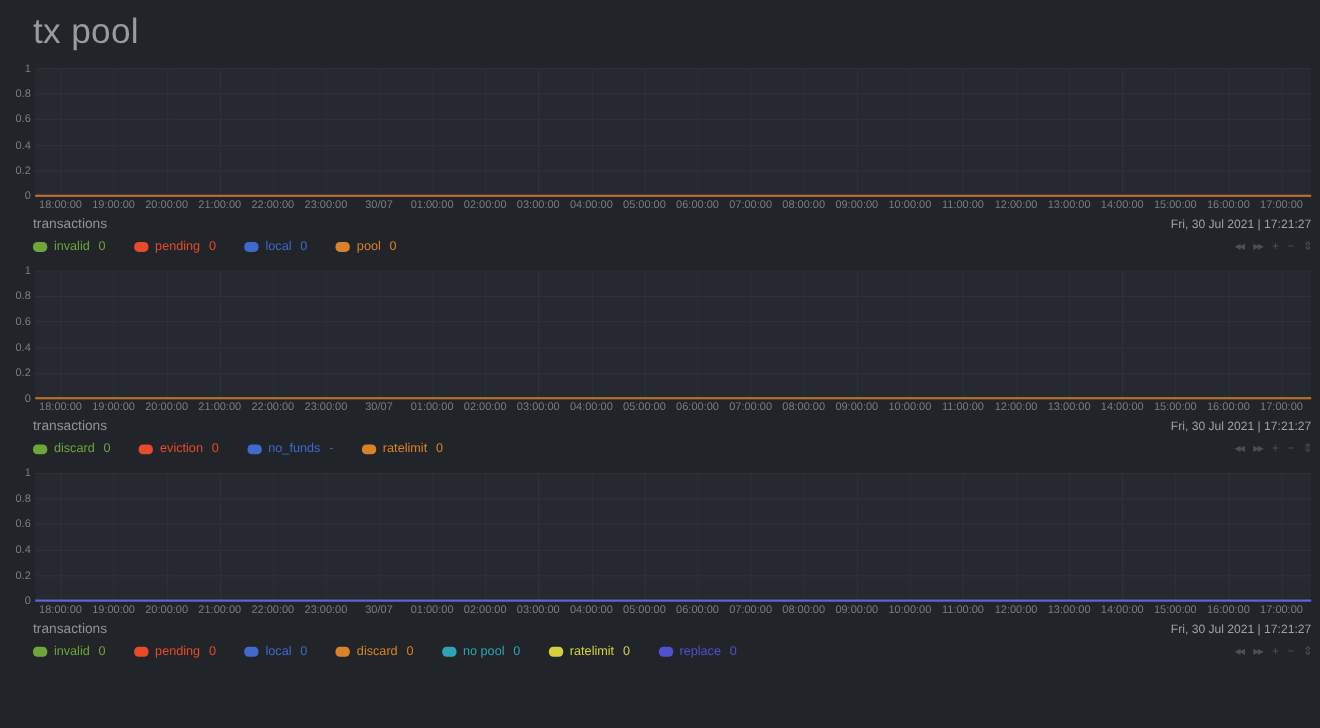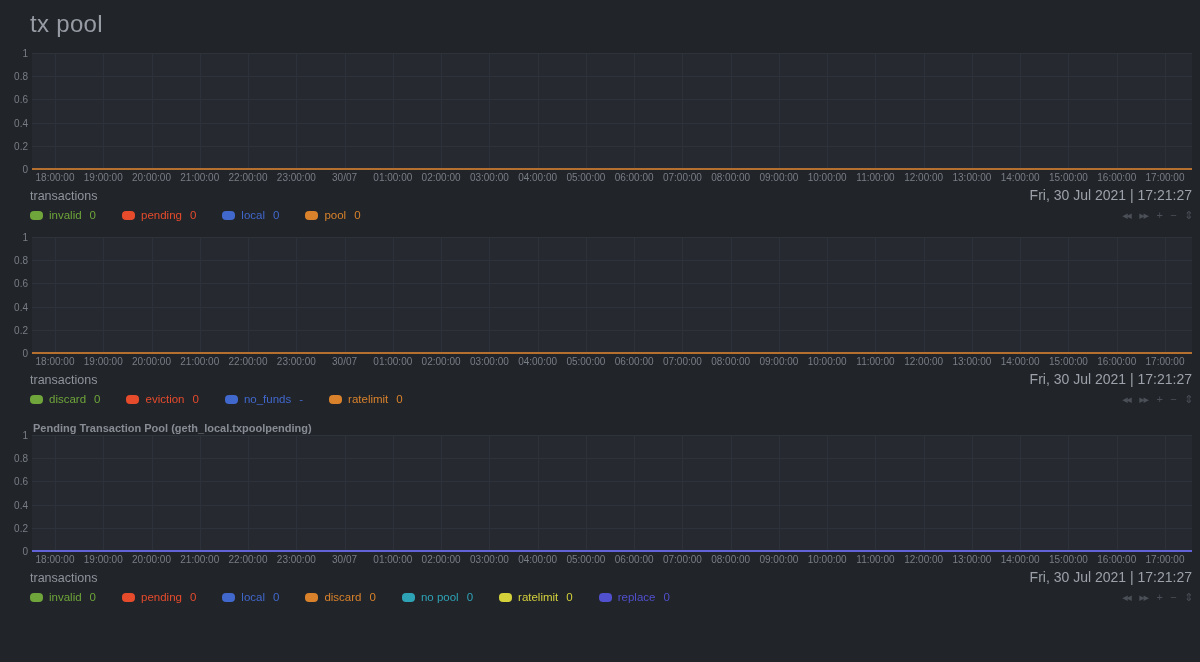--- a/index.html
+++ b/index.html
@@ -1,33 +1,33 @@
 <!DOCTYPE html>
 <html><head>
 <meta charset="utf-8">
 <style>
   html,body{margin:0;padding:0;width:1200px;height:662px;overflow:hidden;
     background:#212429;font-family:"Liberation Sans",sans-serif;}
-  h1{margin:10px 0 16px 30px;font-size:24px;font-weight:400;color:#979ba3;letter-spacing:.3px;}
+  h1{margin:10px 0 16px 30px;font-size:32px;font-weight:400;color:#979ba3;letter-spacing:.3px;}
   .chart-block{margin-bottom:16px;}
   .chart-title{margin:0 0 1px 33px;font-size:11px;font-weight:bold;color:#888c94;height:13px;}
   .plot{position:relative;margin:0 8px 0 32px;height:116px;background:#26292f;}
   .ylabels{position:absolute;left:-32px;top:0;bottom:0;width:28px;}
   .ylab{position:absolute;right:0;font-size:10px;color:#797d85;line-height:10px;}
   .grid-h{position:absolute;inset:0;}
   .hline{position:absolute;left:0;right:0;height:1px;background:#2e323a;}
   .grid-v{position:absolute;top:0;bottom:0;left:23px;right:27px;}
   .vline{position:absolute;top:0;bottom:0;width:1px;background:#2d3139;}
   .zero-line{position:absolute;left:0;right:0;bottom:0;height:2px;}
   .xticks{position:relative;margin:2px 8px 0 32px;height:12px;}
   .xticks-track{position:absolute;left:23px;right:27px;top:0;bottom:0;}
   .xlab{position:absolute;transform:translateX(-50%);font-size:10px;color:#797d85;white-space:nowrap;}
   .meta-row{display:flex;justify-content:space-between;align-items:baseline;margin:3px 8px 0 30px;height:17px;}
   .units{font-size:12.5px;color:#8f939b;}
-  .timestamp{font-size:14px;color:#9da1a9;}
+  .timestamp{font-size:11px;color:#9da1a9;}
   .legend-row{display:flex;justify-content:space-between;align-items:center;margin:4px 8px 0 30px;height:14px;}
   .legend{display:flex;column-gap:26px;align-items:center;}
   .legend-item{display:inline-flex;align-items:center;font-size:11.5px;cursor:pointer;}
   .dot{width:13px;height:9px;border-radius:4px;margin-right:6px;display:inline-block;}
   .lval{margin-left:8px;}
   .toolbar{display:flex;gap:9px;color:#4b4f57;font-size:11px;align-items:center;}
   .tb-icon{cursor:pointer;letter-spacing:-1.5px;line-height:11px;}
 </style>
 </head>
 <body>
@@ -250,21 +250,20 @@
           <span class="tb-icon">◂◂</span>
           <span class="tb-icon">▸▸</span>
           <span class="tb-icon">+</span>
           <span class="tb-icon">−</span>
           <span class="tb-icon">⇕</span>
         </div>
     </div>
   </section>
 
   <section class="chart-block">
-    <div class="chart-title">Pending Transaction Pool (geth_local.txpoolpending)</div>
     <div class="plot">
       <div class="grid-h">
           <div class="hline" style="bottom: 100%;"></div>
           <div class="hline" style="bottom: 80%;"></div>
           <div class="hline" style="bottom: 60%;"></div>
           <div class="hline" style="bottom: 40%;"></div>
           <div class="hline" style="bottom: 20%;"></div>
           <div class="hline" style="bottom: 0%;"></div>
         </div>
       <div class="grid-v">

